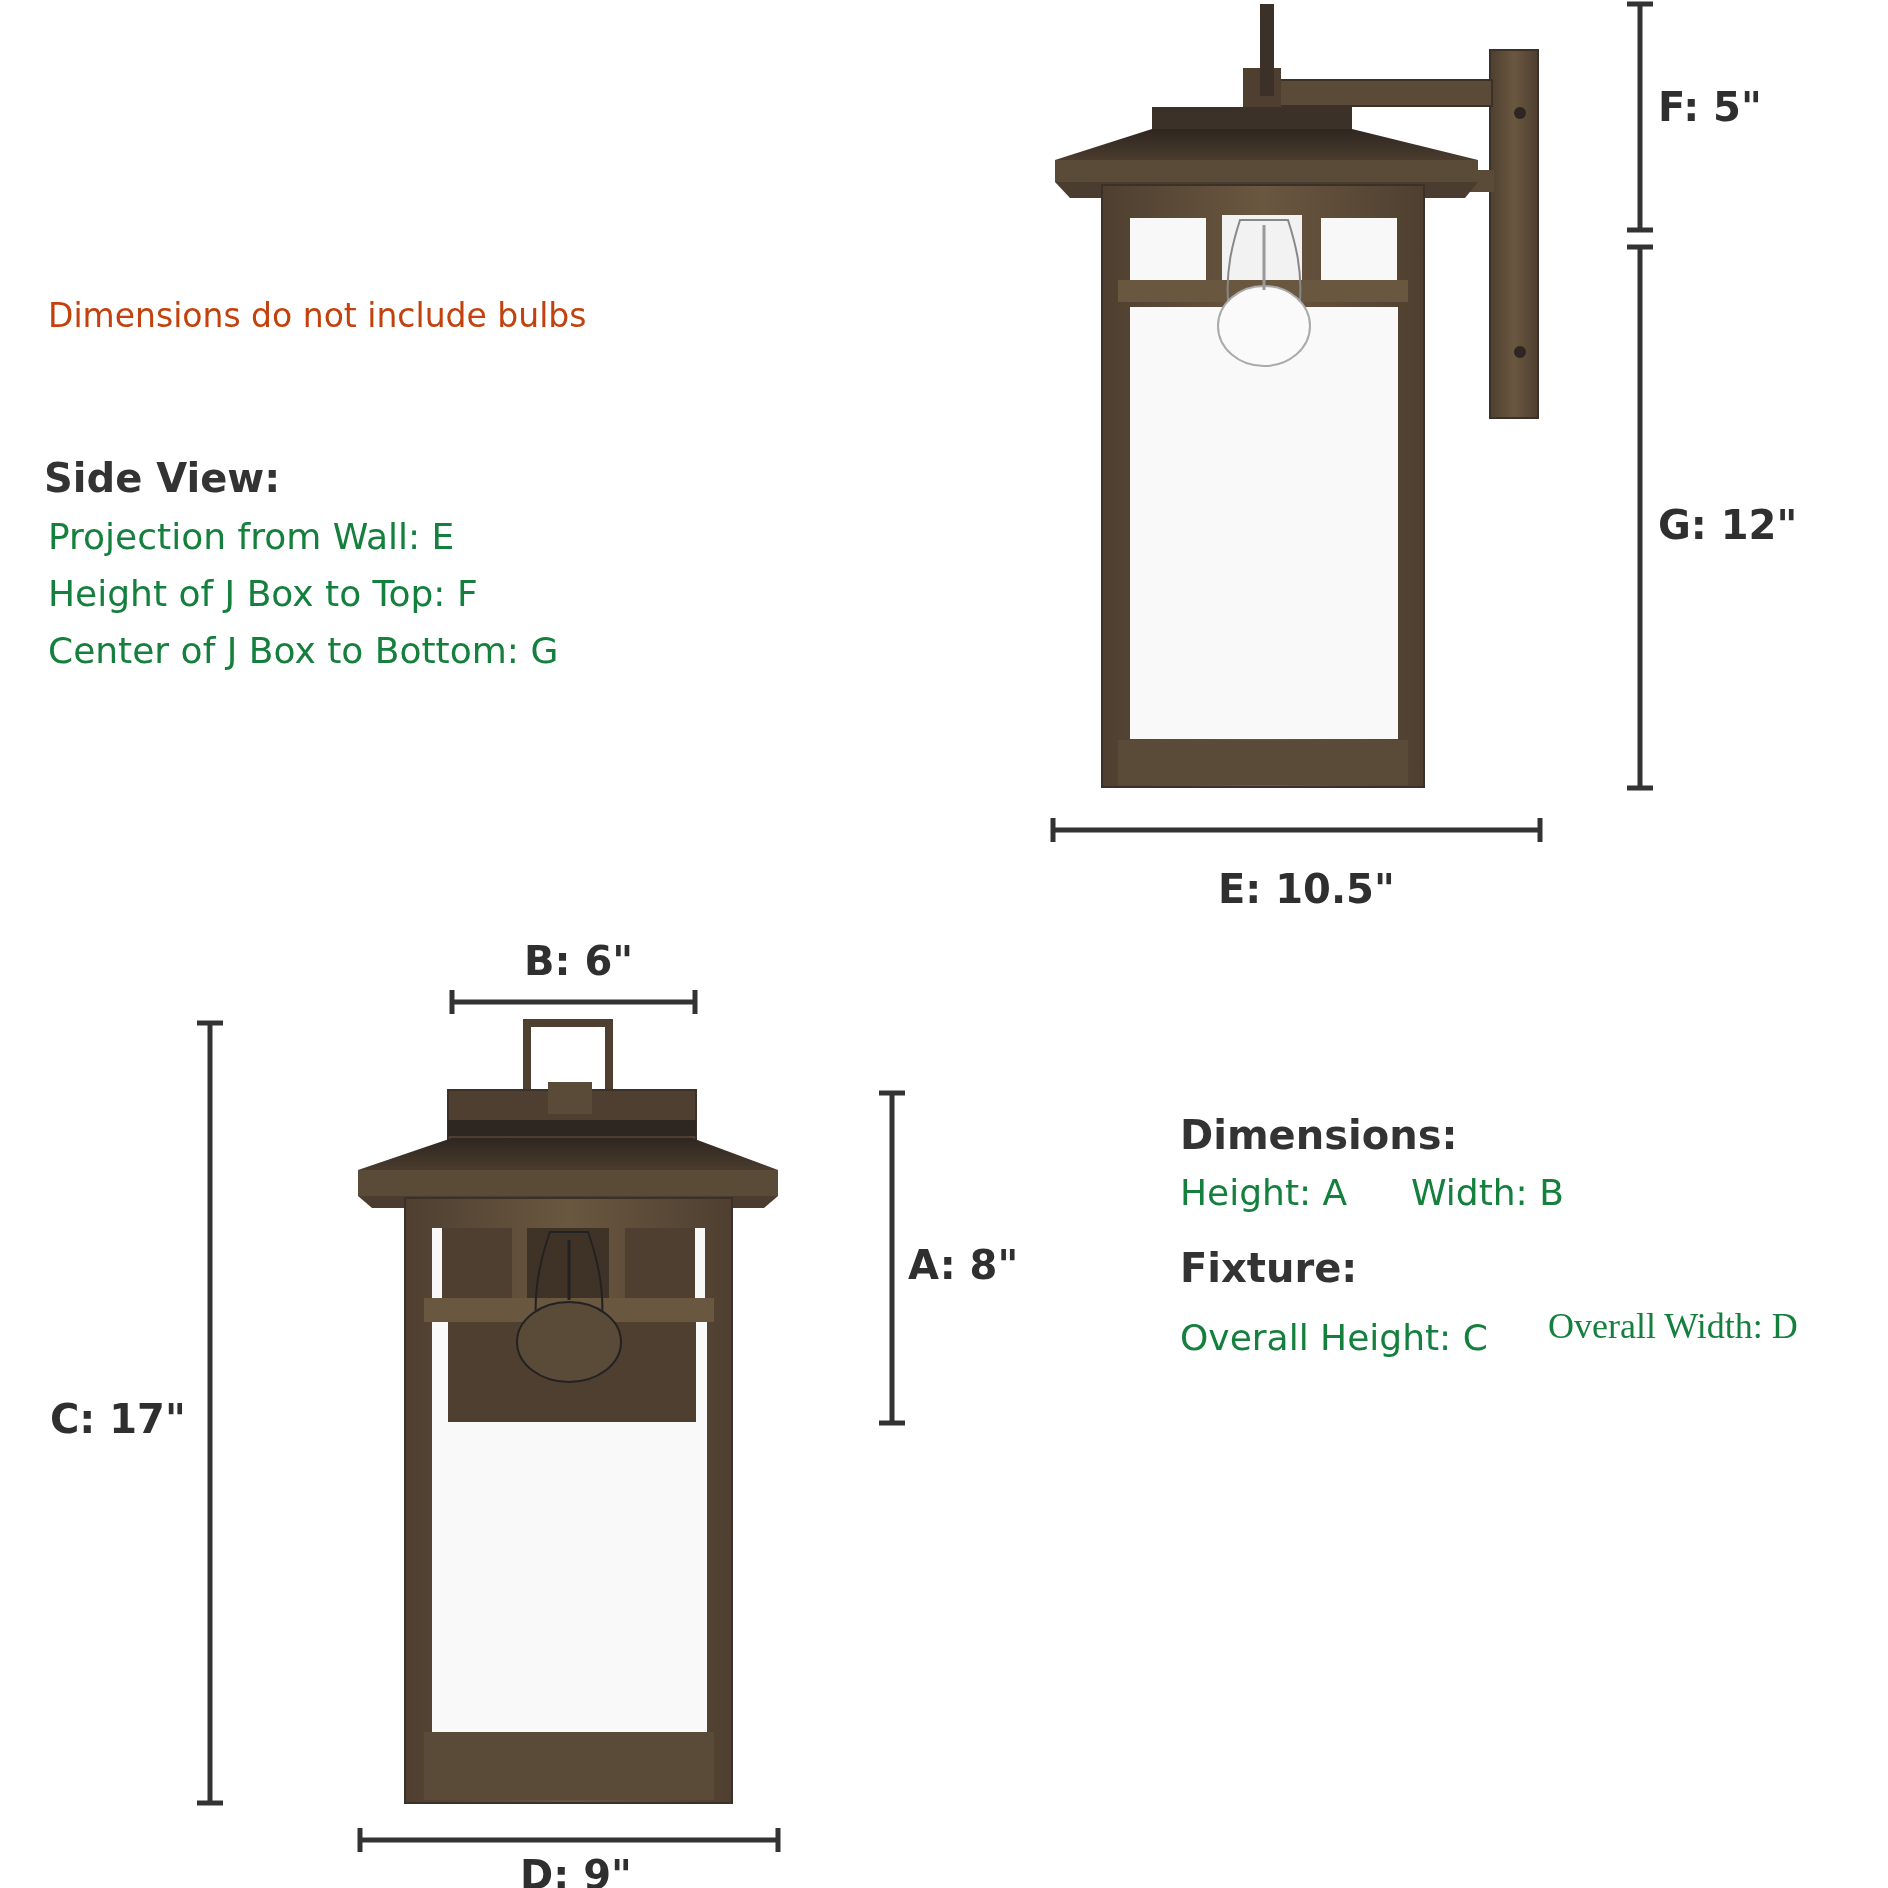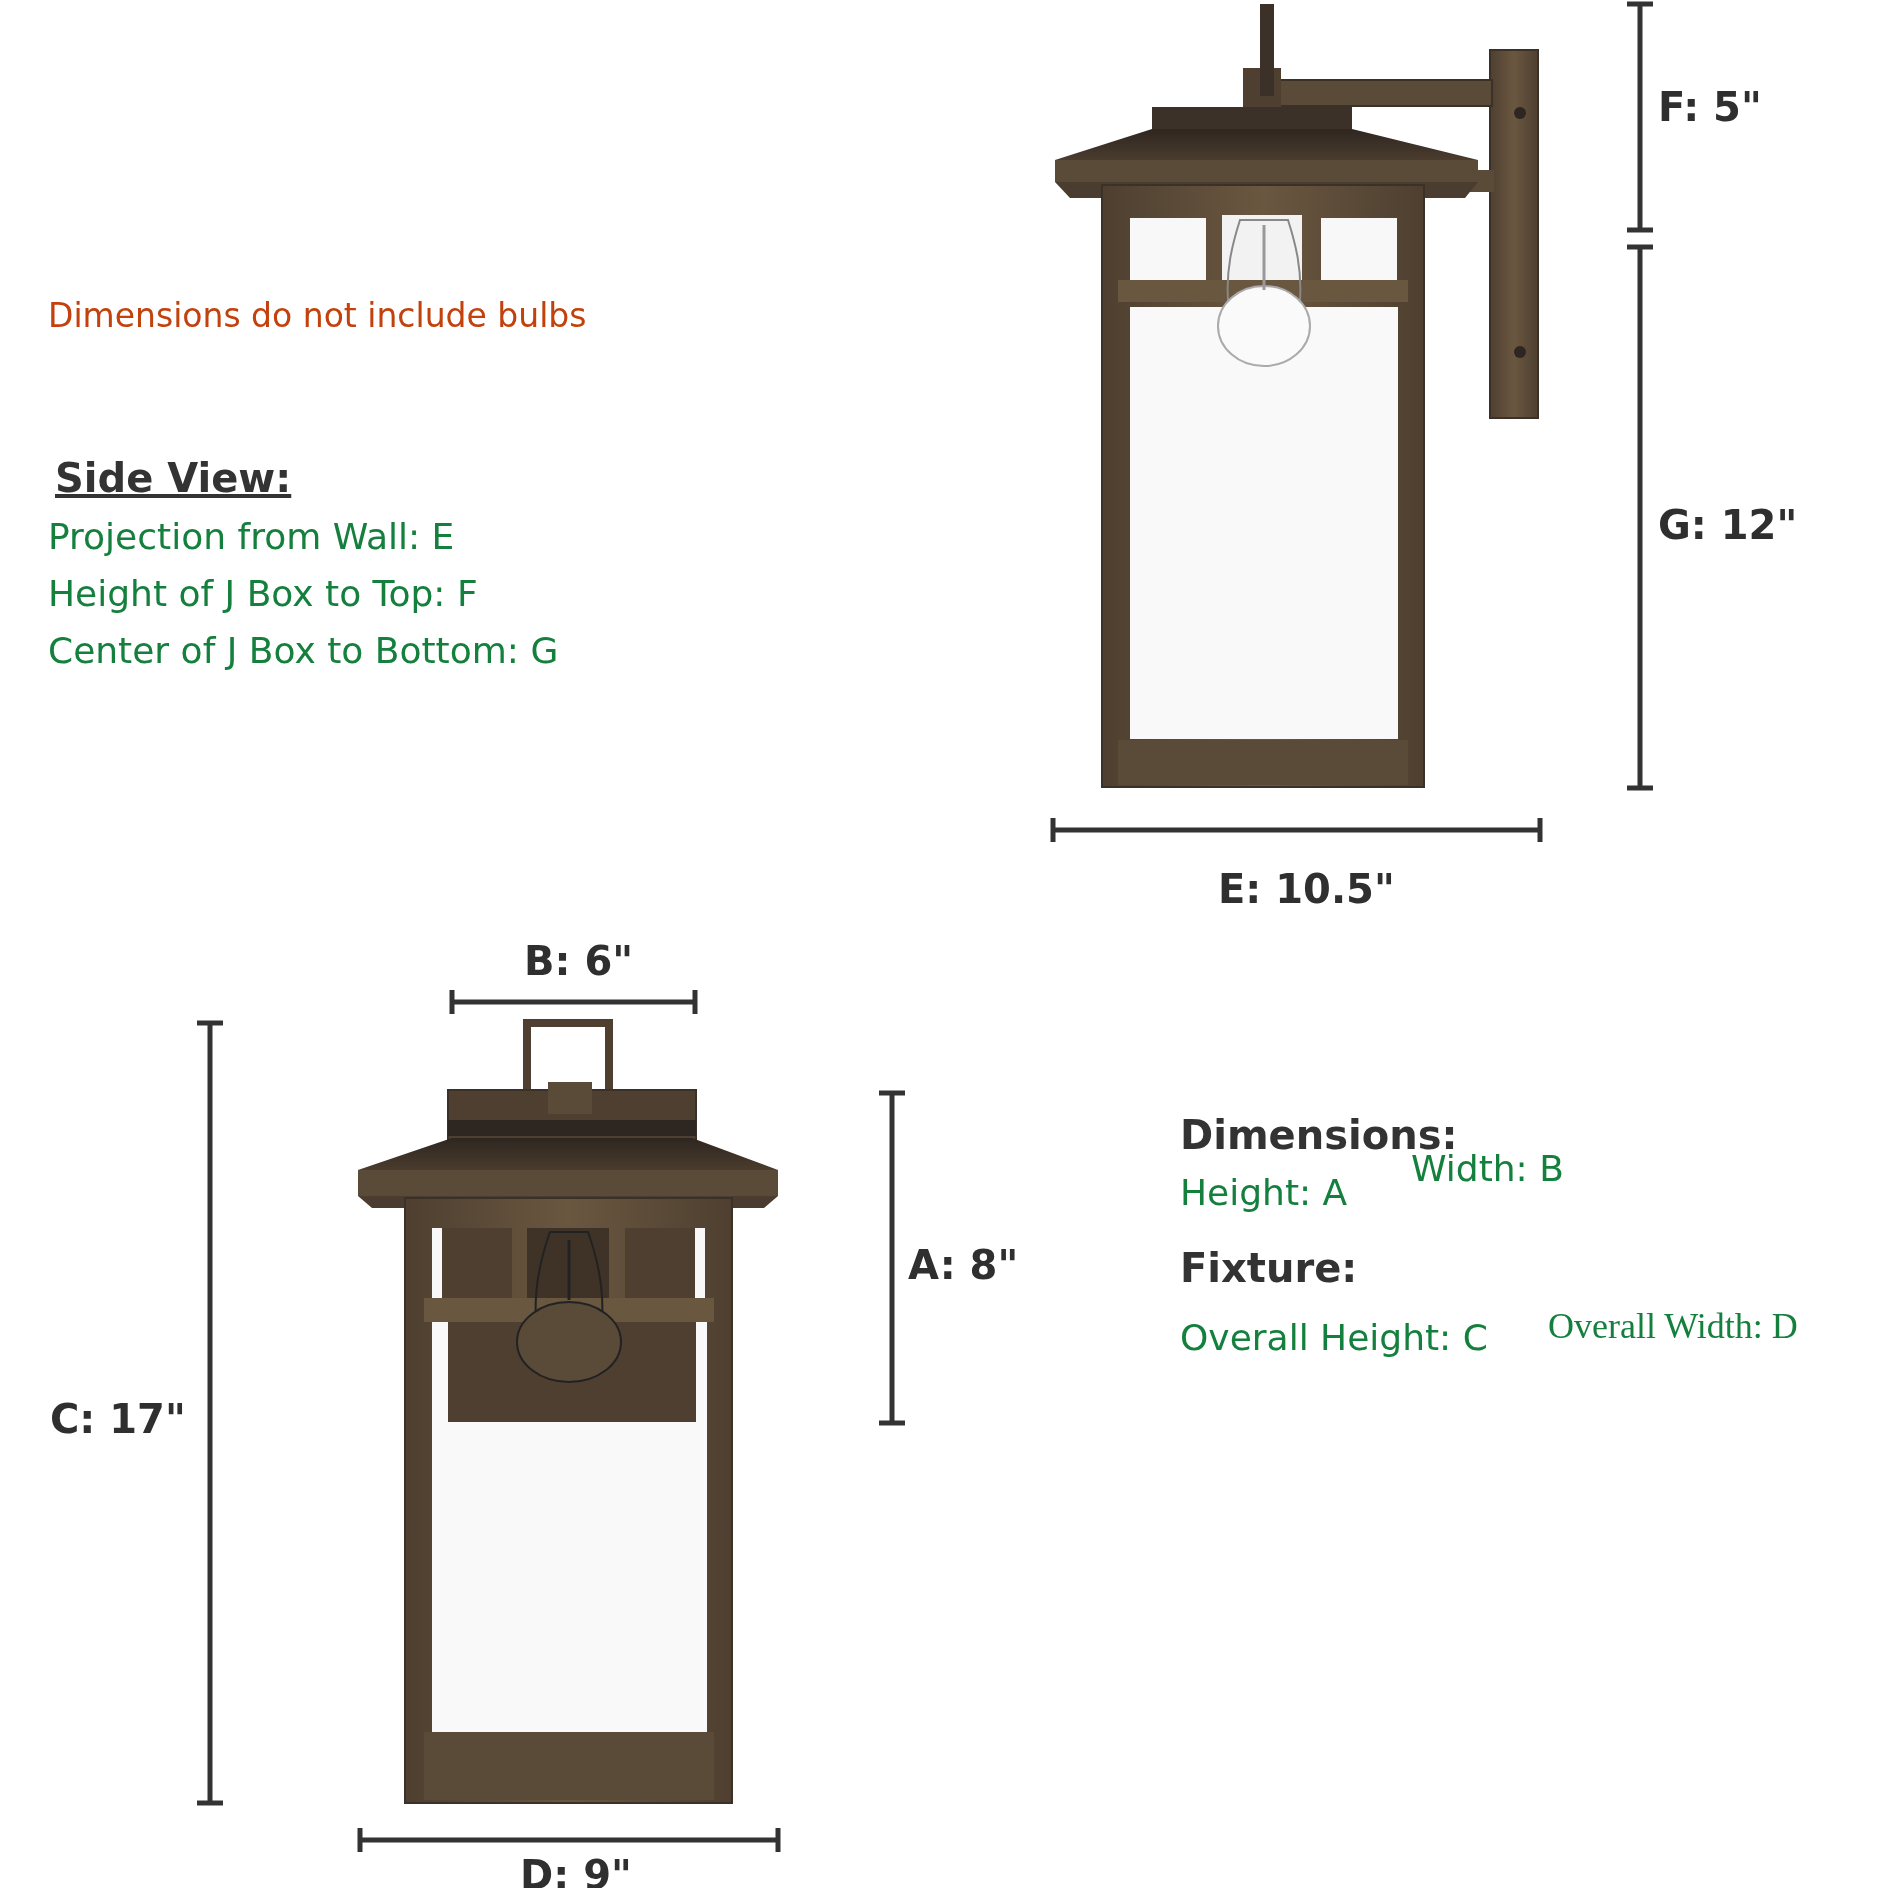--- a/index.html
+++ b/index.html
@@ -135,33 +135,33 @@
 
   <g stroke="#333" stroke-width="5">
     <line x1="360" y1="1840" x2="778" y2="1840"></line>
     <line x1="360" y1="1828" x2="360" y2="1852"></line>
     <line x1="778" y1="1828" x2="778" y2="1852"></line>
   </g>
 </svg>
 
 <div class="abs note">Dimensions do not include bulbs</div>
 
-<div class="abs h" style="left:55px; top:455px;text-decoration:underline;">Side View:</div>
+<div class="abs h" style="left:44px; top:455px;">Side View:</div>
 <div class="abs t" style="left:48px; top:516px;">Projection from Wall: E</div>
 <div class="abs t" style="left:48px; top:573px;">Height of J Box to Top: F</div>
 <div class="abs t" style="left:48px; top:630px;">Center of J Box to Bottom: G</div>
 
 <div class="abs dim" style="left:1658px; top:84px;">F: 5"</div>
 <div class="abs dim" style="left:1658px; top:502px;">G: 12"</div>
 <div class="abs dim" style="left:1218px; top:866px;">E: 10.5"</div>
 
 <div class="abs dim" style="left:524px; top:938px;">B: 6"</div>
 <div class="abs dim" style="left:50px; top:1396px;">C: 17"</div>
 <div class="abs dim" style="left:908px; top:1242px;">A: 8"</div>
 <div class="abs dim" style="left:520px; top:1852px;">D: 9"</div>
 
 <div class="abs h" style="left:1180px; top:1112px;">Dimensions:</div>
 <div class="abs t" style="left:1180px; top:1172px;">Height: A</div>
-<div class="abs t" style="left:1411px; top:1148px;">Width: B</div>
+<div class="abs t" style="left:1411px; top:1172px;">Width: B</div>
 
 <div class="abs h" style="left:1180px; top:1245px;">Fixture:</div>
 <div class="abs t" style="left:1180px; top:1305px;margin-top:12px;">Overall Height: C</div>
 <div class="abs t" style="left:1548px; top:1305px;font-family:Liberation Serif, serif;">Overall Width: D</div>
 
 </body></html>

